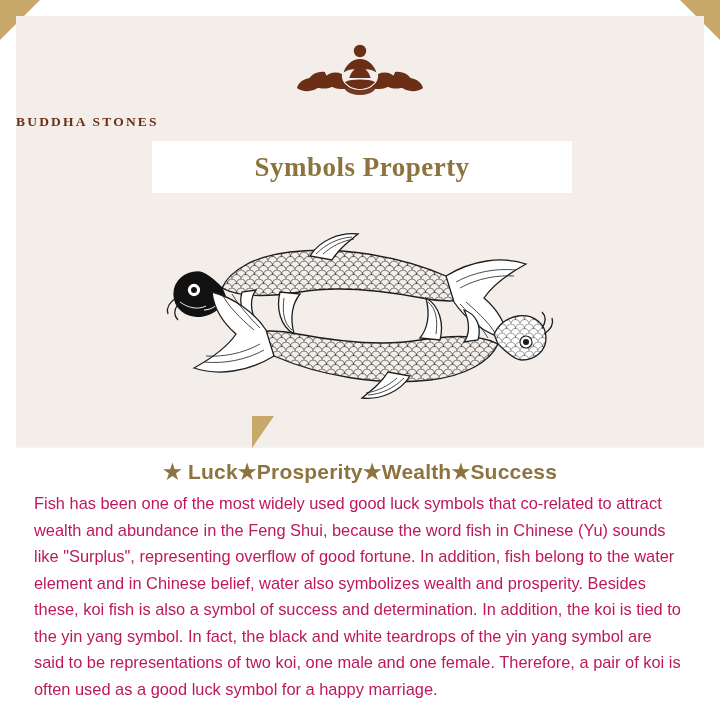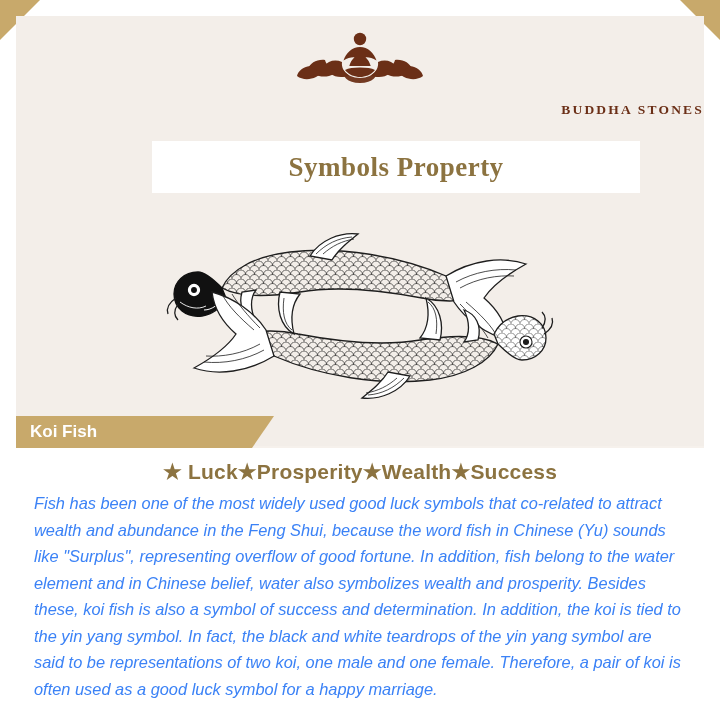--- a/index.html
+++ b/index.html
@@ -50,44 +50,44 @@
     position: absolute;
     left: 0; top: 0;
     width: 688px;
     height: 430px;
     background: #f3eee9;
   }
 
   
   .logo-wrap {
     position: absolute;
-    top: 10px;
+    top: 22px;
     left: 0;
     width: 688px;
-    text-align: right;
+    text-align: left;
   }
   .lotus {
     display: block;
     margin: 0 auto;
   }
   .brand {
     margin-top: 4px;
     font-size: 13.5px;
     letter-spacing: 2.2px;
     font-weight: bold;
     color: #6b2f17;
     font-family: "Liberation Serif", serif;
   }
 
   
   .title-bar {
     position: absolute;
     left: 136px;
     top: 125px;
-    width: 488px;
+    width: 420px;
     height: 52px;
     background: #ffffff;
     display: flex;
     align-items: center;
     justify-content: center;
   }
   .title-bar .title-text {
     font-family: "Liberation Serif", serif;
     font-size: 27px;
     font-weight: bold;
@@ -150,25 +150,24 @@
     font-size: 21px;
     font-weight: bold;
     color: #8c7340;
     font-family: "Liberation Sans", sans-serif;
     margin: 0 0 6px 0;
     letter-spacing: 0.2px;
   }
   .paragraph {
     font-size: 16.4px;
     line-height: 1.62;
-    color: #3b82f6;
+    color: #be185d;
     text-align: left;
     margin: 0;
     font-family: "Liberation Sans", sans-serif;
-    font-style: italic;
   }
 </style>
 </head>
 <body>
 
 <div class="page">
 
   <div class="corner-tl"></div>
   <div class="corner-tr"></div>
 
@@ -283,23 +282,20 @@
           <path d="M114 158 C88 174 58 178 34 170 C52 160 68 148 76 136
                    C62 124 54 110 52 94 C74 100 94 114 106 132 Z" fill="#ffffff"></path>
           <path d="M104 152 C86 162 64 166 44 164" stroke-width="0.8"></path>
           <path d="M100 146 C82 156 62 159 46 158" stroke-width="0.8"></path>
           <path d="M94 132 C80 120 68 108 62 96" stroke-width="0.8"></path>
           <path d="M100 130 C88 118 78 106 72 96" stroke-width="0.8"></path>
         </g>
       </svg>
     </div>
 
-    <div class="ribbon">
-      <span class="ribbon-label">Koi Fish</span>
-    </div>
     <div class="ribbon-notch"></div>
   </div>
 
   <div class="content">
     <div class="keywords">★ Luck★Prosperity★Wealth★Success</div>
     <p class="paragraph">Fish has been one of the most widely used good luck symbols that co-related to attract wealth and abundance in the Feng Shui, because the word fish in Chinese (Yu) sounds like "Surplus", representing overflow of good fortune. In addition, fish belong to the water element and in Chinese belief, water also symbolizes wealth and prosperity. Besides these, koi fish is also a symbol of success and determination. In addition, the koi is tied to the yin yang symbol. In fact, the black and white teardrops of the yin yang symbol are said to be representations of two koi, one male and one female. Therefore, a pair of koi is often used as a good luck symbol for a happy marriage.</p>
   </div>
 
 </div>
 

